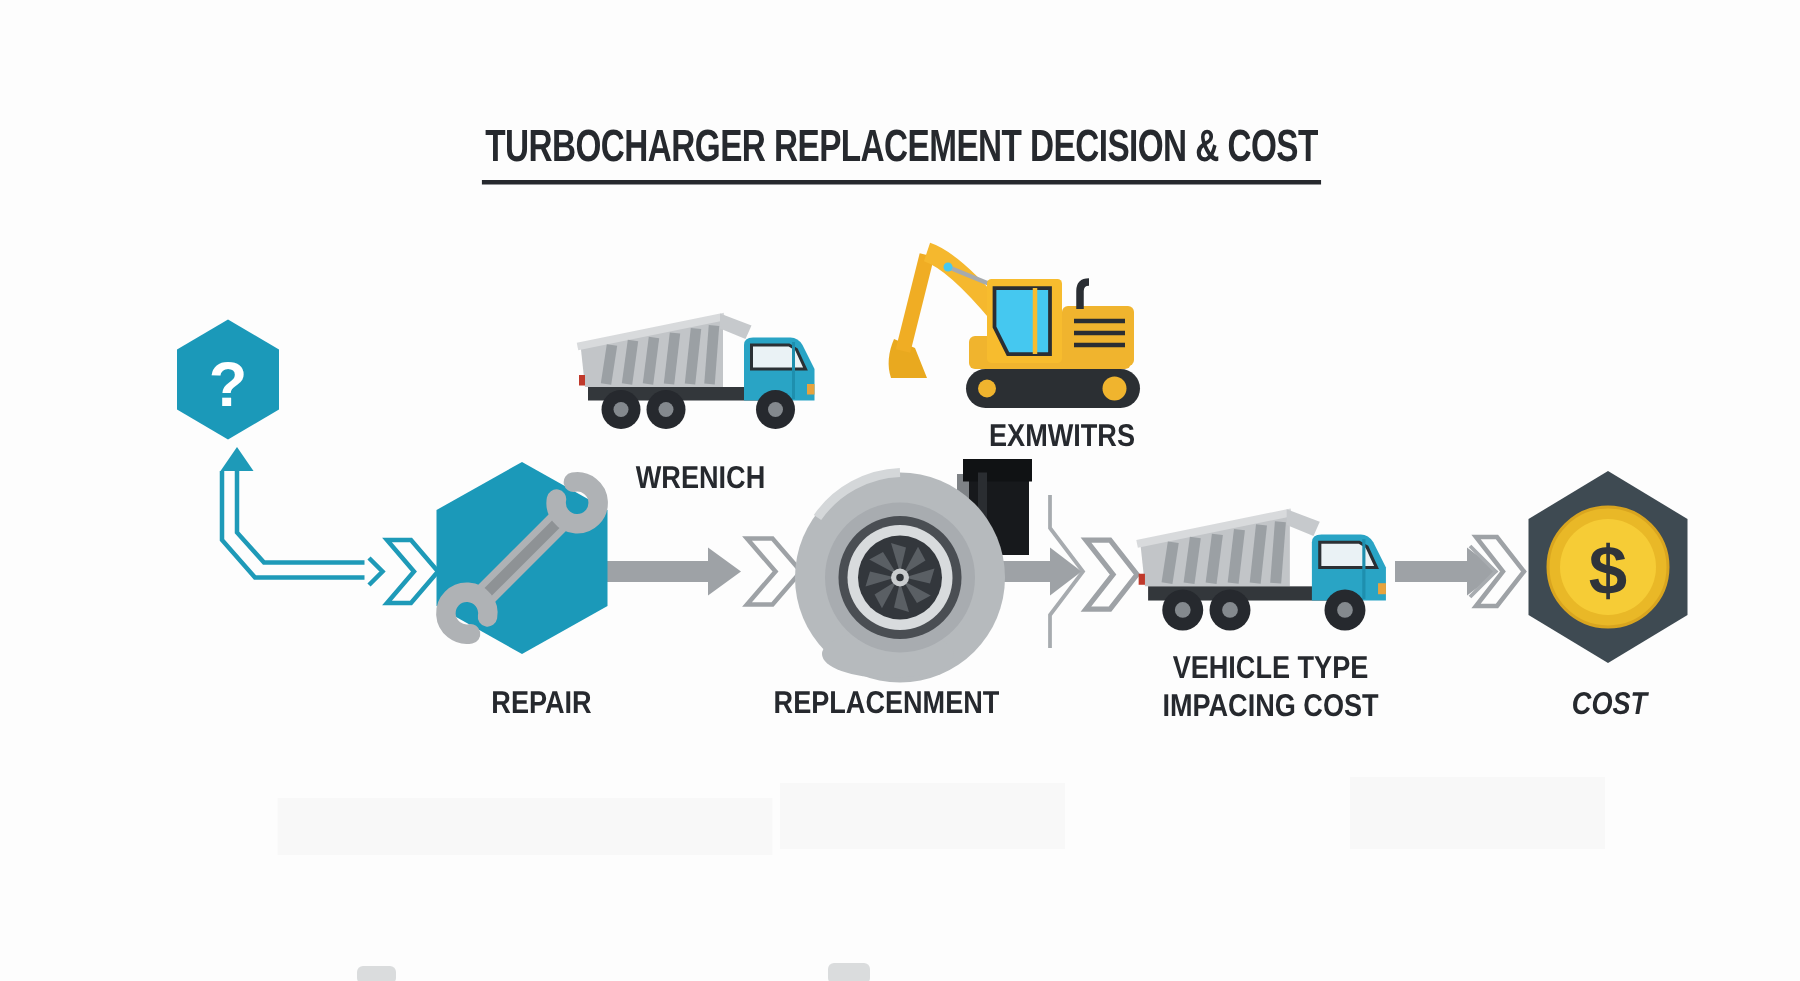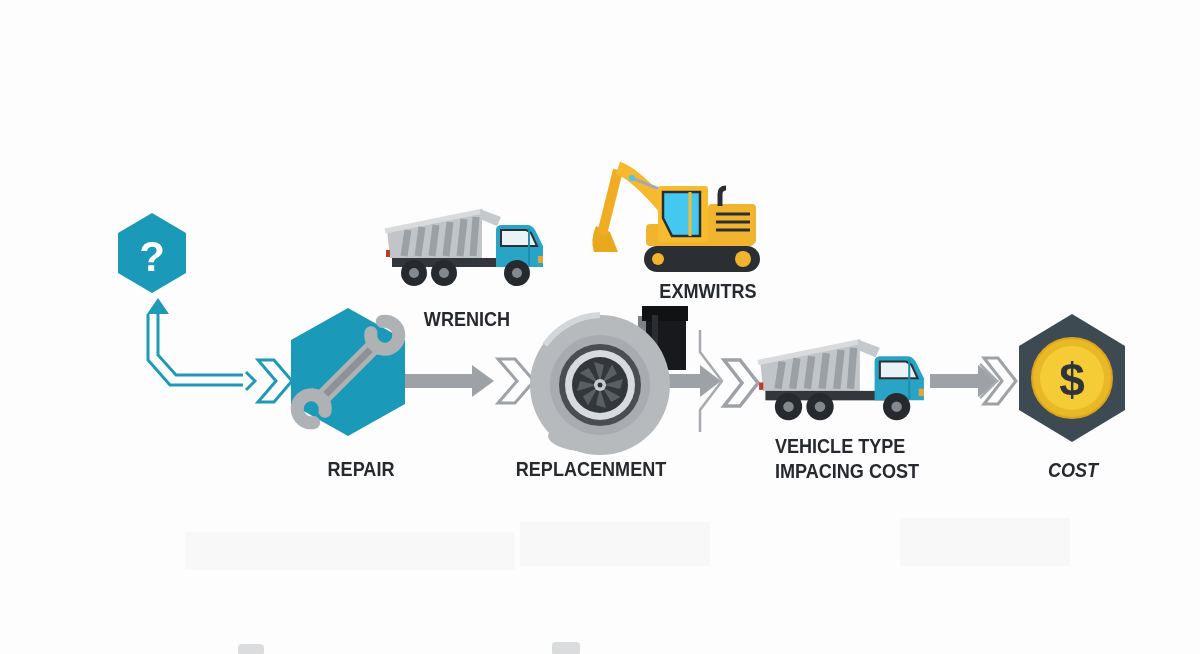--- a/index.html
+++ b/index.html
@@ -8,21 +8,21 @@
     font-family:"Liberation Sans",sans-serif;
   }
   .title-wrap{position:absolute;left:601px;top:102px;transform:translate(-50%,-50%);}
   .title{
     display:inline-block;transform:scaleX(0.74);transform-origin:center;
     font-weight:700;font-size:30px;letter-spacing:-0.5px;color:#26292E;
     border-bottom:3px solid #26292E;padding:0 3px 5px;white-space:nowrap;
   }
   .label{
     position:absolute;transform:translate(-50%,-50%);
-    font-weight:700;font-size:21px;color:#26292E;white-space:nowrap;
+    font-weight:700;font-size:21px;color:#26292E;white-space:nowrap;text-align:center;
   }
   .label .cond{display:inline-block;transform:scaleX(0.86);transform-origin:center;}
   .label2{line-height:25px;}
   .smudge{position:absolute;background:#DADCDD;border-radius:4px;}
   .ghost{position:absolute;background:rgba(0,0,0,0.018);}
   svg{position:absolute;left:0;top:0;}
 </style>
 </head>
 <body>
 
@@ -172,20 +172,23 @@
       <polygon points="1072,314 1125,346 1125,410 1072,442 1019,410 1019,346" fill="#3E4A52"></polygon>
       <g>
         <circle cx="1072" cy="378" r="40" fill="#E9B827"></circle>
         <circle cx="1072" cy="378" r="40" fill="none" stroke="#D9A51F" stroke-width="2"></circle>
         <circle cx="1072" cy="378" r="32" fill="#F6CC36"></circle>
         <text x="1072" y="380" text-anchor="middle" dominant-baseline="central" style="font-family:'Liberation Sans',sans-serif;font-weight:700;font-size:46px;fill:#2F343A;">$</text>
       </g>
     </g>
   </svg>
 
+  <div class="title-wrap">
+    <span class="title">TURBOCHARGER REPLACEMENT DECISION &amp; COST</span>
+  </div>
 
   <div class="label" style="left:467px;top:319px;">
     <span class="cond">WRENICH</span>
   </div>
   <div class="label" style="left:708px;top:291px;">
     <span class="cond">EXMWITRS</span>
   </div>
   <div class="label" style="left:361px;top:469px;">
     <span class="cond">REPAIR</span>
   </div>

